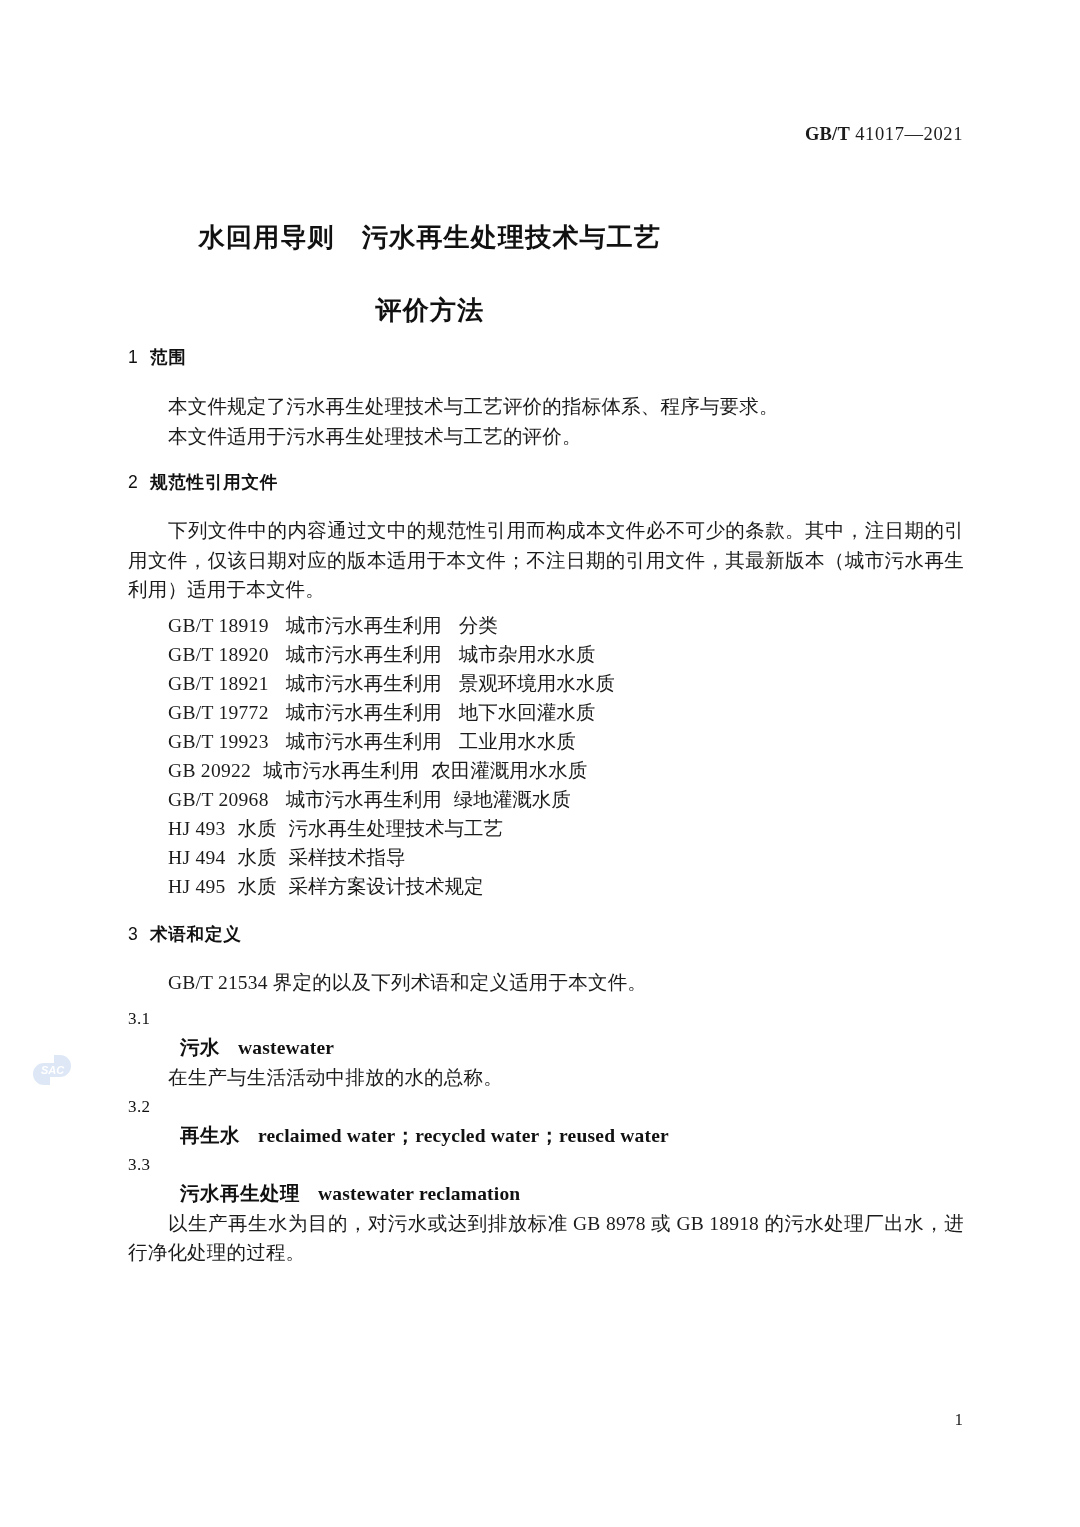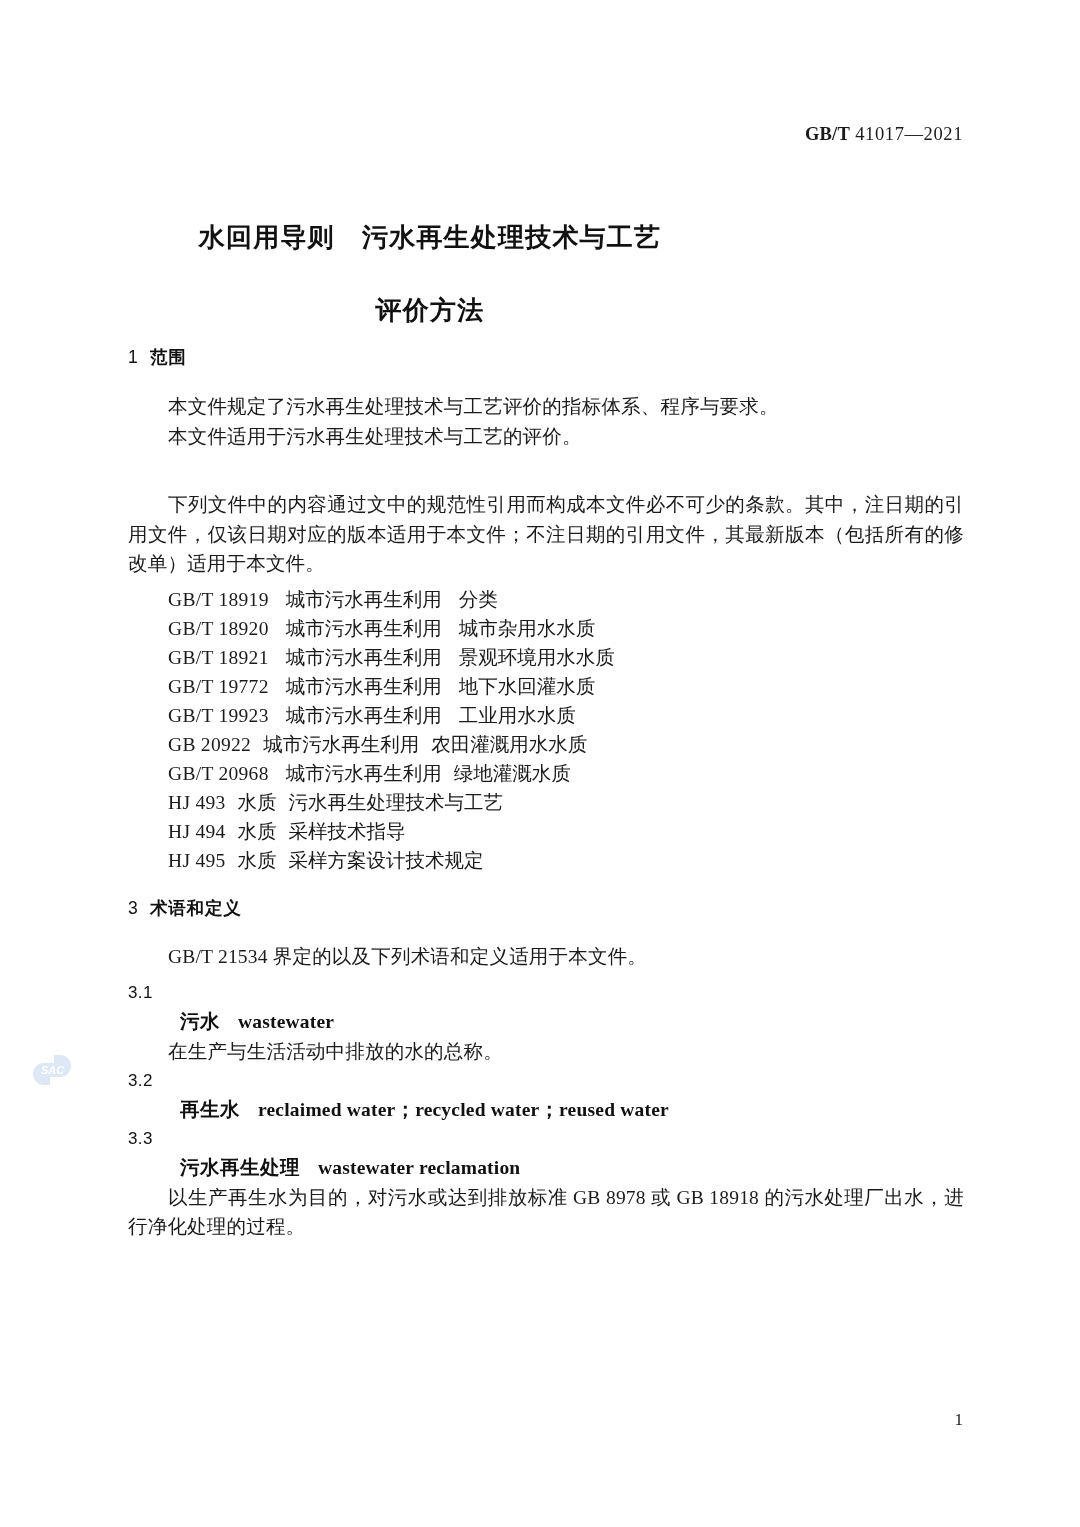--- a/index.html
+++ b/index.html
@@ -119,21 +119,21 @@
     display: inline-block;
     width: 17px;
   }
   .ref-list li .gap-sm {
     display: inline-block;
     width: 12px;
   }
 
   
   .term-num {
-    font-family: Liberation Sans, sans-serif;
+    font-family: Liberation Serif, serif;
     font-size: 17px;
     line-height: 27px;
     color: #111111;
     letter-spacing: 0.4px;
   }
   .term-head {
     margin-left: 40px;
     font-size: 19.5px;
     line-height: 30px;
     color: #111111;
@@ -198,22 +198,25 @@
 
     <div class="clause-head">
       <span class="num">1</span><span class="txt">范围</span>
     </div>
     <div class="sp-1"></div>
     <div class="para hang">本文件规定了污水再生处理技术与工艺评价的指标体系、程序与要求。</div>
     <div class="para hang">本文件适用于污水再生处理技术与工艺的评价。</div>
 
     <div class="sp-2"></div>
 
+    <div class="clause-head">
+      <span class="num">2</span><span class="txt">规范性引用文件</span>
+    </div>
     <div class="sp-3"></div>
-    <div class="para indent">下列文件中的内容通过文中的规范性引用而构成本文件必不可少的条款。其中，注日期的引用文件，仅该日期对应的版本适用于本文件；不注日期的引用文件，其最新版本（包括所有的修改单）适用于本文件。</div>
+    <div class="para indent">下列文件中的内容通过文中的规范性引用而构成本文件必不可少的条款。其中，注日期的引用文件，仅该日期对应的版本适用于本文件；不注日期的引用文件，其最新版本（城市污水再生利用）适用于本文件。</div>
 
     <div class="sp-6"></div>
 
     <ul class="ref-list">
       <li><span class="ref-id">GB/T 18919</span><span class="gap"></span><span>城市污水再生利用</span><span class="gap"></span><span>分类</span></li>
       <li><span class="ref-id">GB/T 18920</span><span class="gap"></span><span>城市污水再生利用</span><span class="gap"></span><span>城市杂用水水质</span></li>
       <li><span class="ref-id">GB/T 18921</span><span class="gap"></span><span>城市污水再生利用</span><span class="gap"></span><span>景观环境用水水质</span></li>
       <li><span class="ref-id">GB/T 19772</span><span class="gap"></span><span>城市污水再生利用</span><span class="gap"></span><span>地下水回灌水质</span></li>
       <li><span class="ref-id">GB/T 19923</span><span class="gap"></span><span>城市污水再生利用</span><span class="gap"></span><span>工业用水水质</span></li>
       <li><span class="ref-id">GB 20922</span><span class="gap-sm"></span><span>城市污水再生利用</span><span class="gap-sm"></span><span>农田灌溉用水水质</span></li>

